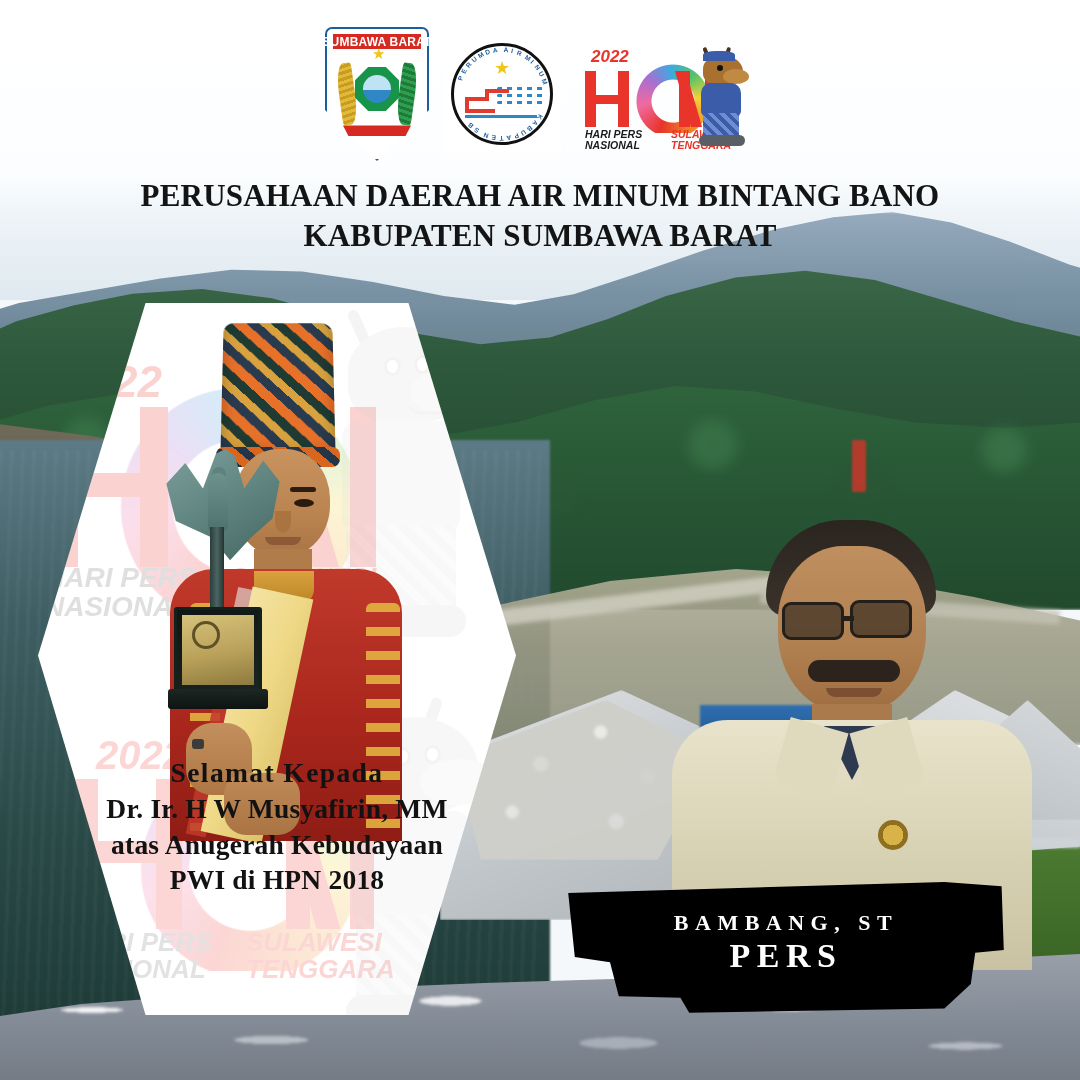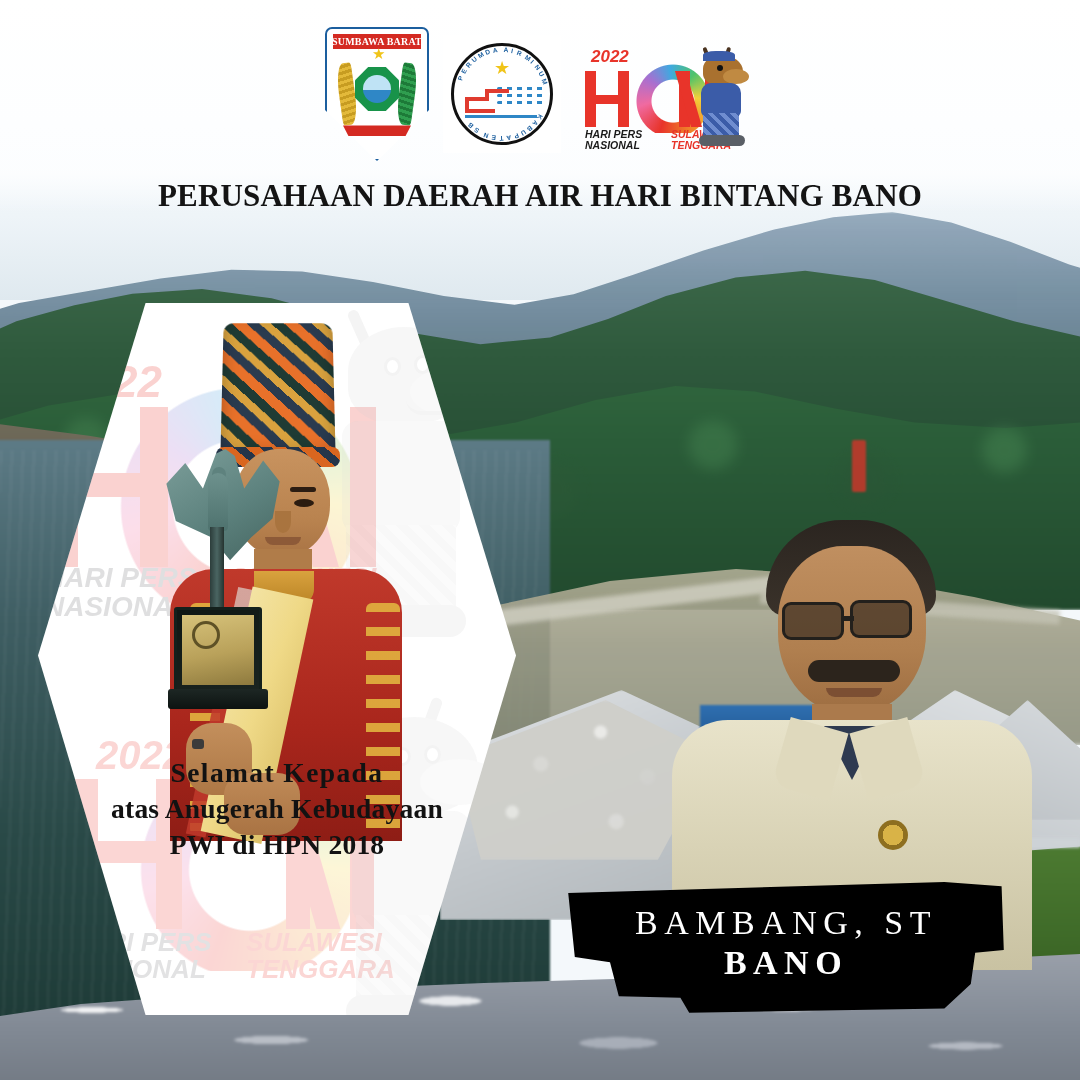--- a/index.html
+++ b/index.html
@@ -122,22 +122,22 @@
   .logos { position:absolute; left:0; top:24px; width:1080px; height:140px;
            display:flex; justify-content:center; align-items:center; gap:14px; }
 
   
   .logo-shield { position:relative; width:104px; height:134px; }
   .shield-body { position:absolute; inset:0; background:#ffffff; border:2px solid #1b5e9e;
            border-radius:7px 7px 48px 48px;
            clip-path:polygon(0% 0%,100% 0%,100% 62%,50% 100%,0% 62%); }
   .shield-band { position:absolute; left:7px; top:6px; width:90px; height:17px; background:#d42a22;
            border:1px solid #fff; display:flex; align-items:center; justify-content:center; }
-  .shield-band span { color:#fff; font-size:10px; font-weight:bold; letter-spacing:.2px;
-           font-family:Liberation Serif, serif; white-space:nowrap; }
+  .shield-band span { color:#fff; font-size:12px; font-weight:bold; letter-spacing:.2px;
+           font-family:Liberation Sans, sans-serif; white-space:nowrap; }
   .shield-star { position:absolute; left:47px; top:27px; width:0; height:0; font-size:15px;
            color:#f0c419; line-height:0; }
   .shield-oct { position:absolute; left:30px; top:40px; width:44px; height:44px; background:#18934a;
            clip-path:polygon(30% 0%,70% 0%,100% 30%,100% 70%,70% 100%,30% 100%,0% 70%,0% 30%); }
   .shield-circ{ position:absolute; left:38px; top:48px; width:28px; height:28px; border-radius:50%;
            background:linear-gradient(180deg,#bfe3f5 0 55%,#2f87c6 55% 100%); }
   .wreath-l { position:absolute; left:14px; top:36px; width:16px; height:62px;
            background:repeating-linear-gradient(170deg,#e3b93a 0 3px,#c79c21 3px 6px);
            border-radius:50% 10% 50% 10%; transform:rotate(-8deg); }
   .wreath-r { position:absolute; right:14px; top:36px; width:16px; height:62px;
@@ -369,22 +369,22 @@
   .m2-watch   { position:absolute; left:288px; top:412px; width:24px; height:18px; border-radius:4px;
            background:#c8b279; }
 
   
   .name-banner { position:absolute; left:566px; top:878px; width:440px; height:136px;
            background:#000000;
            clip-path:polygon(0.5% 11%, 86% 3%, 99% 6%, 99.5% 53%, 93% 55%, 92% 78%, 86% 96%,
                              28% 99%, 26% 88%, 12% 87%, 10% 62%, 2% 58%);
            display:flex; flex-direction:column; align-items:center; justify-content:center;
            padding-bottom:6px; }
-  .name-l1 { color:#ffffff; font-family:"Liberation Serif", serif; font-weight:normal;
-           font-size:34px; letter-spacing:6.5px; line-height:1.18; }
+  .name-l1 { color:#ffffff; font-family:"Liberation Serif", serif; font-weight:bold;
+           font-size:22px; letter-spacing:6.5px; line-height:1.18; }
   .name-l2 { color:#ffffff; font-family:"Liberation Serif", serif; font-weight:bold;
            font-size:34px; letter-spacing:6.5px; line-height:1.18; }
 </style>
 </head>
 <body>
 
 <div id="poster">
 
   <div class="bg-photo">
     <div class="sky"></div>
@@ -504,21 +504,22 @@
         <div class="anoa-snout"></div>
         <div class="anoa-eye"></div>
         <div class="anoa-body"></div>
         <div class="anoa-sarung"></div>
         <div class="anoa-feet"></div>
       </div>
     </div>
   </div>
 
   <div class="title-wrap">
-    <div class="title-line">PERUSAHAAN DAERAH AIR HARI BINTANG BANO</div>
+    <div class="title-line">PERUSAHAAN DAERAH AIR MINUM BINTANG BANO</div>
+    <div class="title-line">KABUPATEN SUMBAWA BARAT</div>
   </div>
 
   <div class="hex-card">
 
     <div class="wm">
       <div class="wm-2022">2022</div>
       <div class="wm-ribbon"></div>
       <div class="wm-h">
         <i style="left:0;top:0;width:28px;height:160px"></i>
         <i style="left:90px;top:0;width:28px;height:160px"></i>
@@ -613,20 +614,21 @@
       <div class="trophy-seal"></div>
       <div class="trophy-base"></div>
 
       <div class="hand"></div>
       <div class="ring"></div>
       <div class="hand2"></div>
     </div>
 
     <div class="caption">
       <div class="cap-line first">Selamat  Kepada</div>
+      <div class="cap-line">Dr. Ir. H W Musyafirin, MM</div>
       <div class="cap-line">atas Anugerah Kebudayaan</div>
       <div class="cap-line">PWI di HPN 2018</div>
     </div>
   </div>
 
   <div class="man2">
     <div class="m2-hair"></div>
     <div class="m2-face"></div>
     <div class="m2-glass-l"></div>
     <div class="m2-glass-r"></div>
@@ -640,16 +642,16 @@
     <div class="m2-collar-r"></div>
     <div class="m2-badge"></div>
     <div class="m2-hand-l"></div>
     <div class="m2-hand-r"></div>
     <div class="m2-ring"></div>
     <div class="m2-watch"></div>
   </div>
 
   <div class="name-banner">
     <div class="name-l1">BAMBANG, ST</div>
-    <div class="name-l2">BANO</div>
+    <div class="name-l2">PERS</div>
   </div>
 
 </div>
 
 </body></html>

